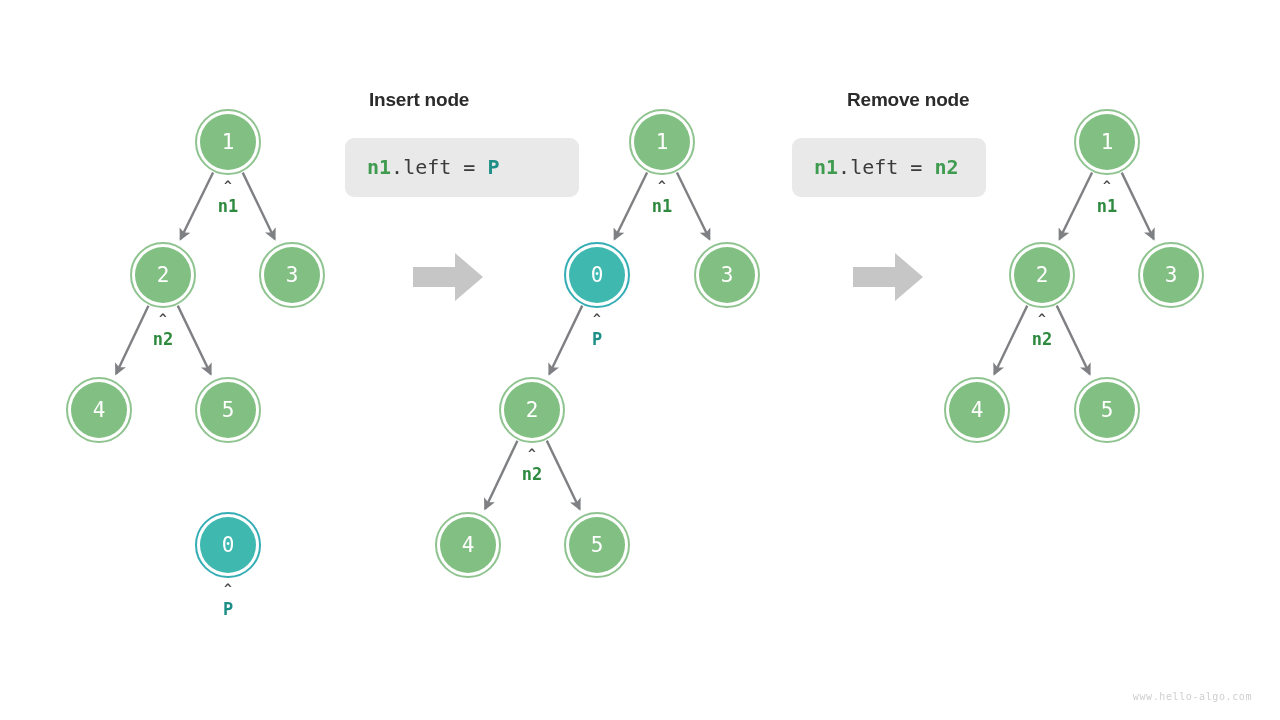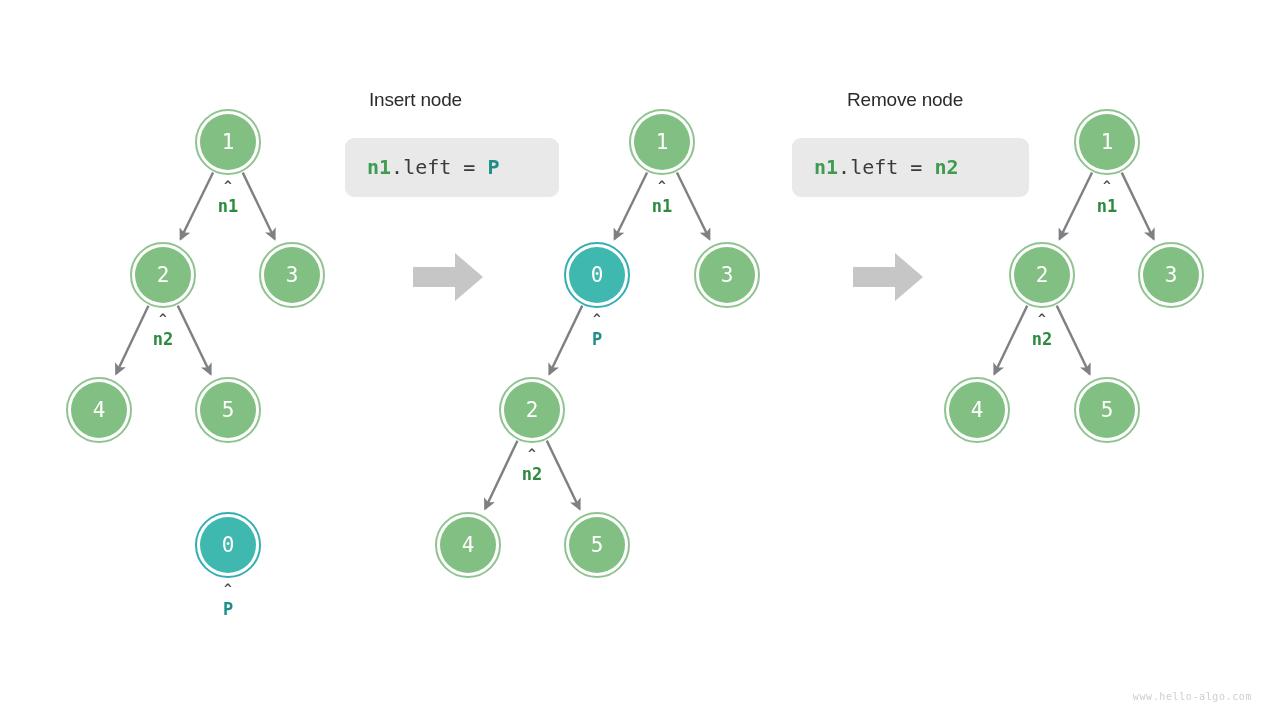--- a/index.html
+++ b/index.html
@@ -94,21 +94,21 @@
     font-weight: bold;
     font-family: "DejaVu Sans Mono", monospace;
     color: #2d8a3e;
   }
   .ptr.teal .pname { color: #1d8f86; }
 
   
   .caption {
     position: absolute;
     font-size: 19px;
-    font-weight: normal;
+    font-weight: bold;
     color: #2b2b2b;
     letter-spacing: -0.2px;
     font-family: "Liberation Sans", sans-serif;
     white-space: nowrap;
   }
 
   
   .codebox {
     position: absolute;
     background: #e9e9e9;
@@ -288,22 +288,22 @@
       <div class="ptr" style="left: 1007px; top: 313px;">
         <span class="caret">^</span>
         <span class="pname">n2</span>
       </div>
     </div>
   <div id="caption-layer">
       <div class="caption" style="left: 369px; top: 89px;">Insert node</div>
       <div class="caption" style="left: 806px; top: 89px; margin-left: 41px;">Remove node</div>
     </div>
   <div id="codebox-layer">
-      <div class="codebox" style="left: 345px; top: 138px; width: 214px;">
+      <div class="codebox" style="left: 345px; top: 138px; width: 234px;">
         <span class="ln"><span class="tok-green">n1</span><span class="tok-plain">.left = </span><span class="tok-teal">P</span></span>
       </div>
-      <div class="codebox" style="left: 792px; top: 138px; width: 237px;">
+      <div class="codebox" style="left: 792px; top: 138px; width: 194px;">
         <span class="ln"><span class="tok-green">n1</span><span class="tok-plain">.left = </span><span class="tok-green">n2</span></span>
       </div>
     </div>
 
   <div id="watermark">www.hello-algo.com</div>
 </div>
 
 </body></html>

